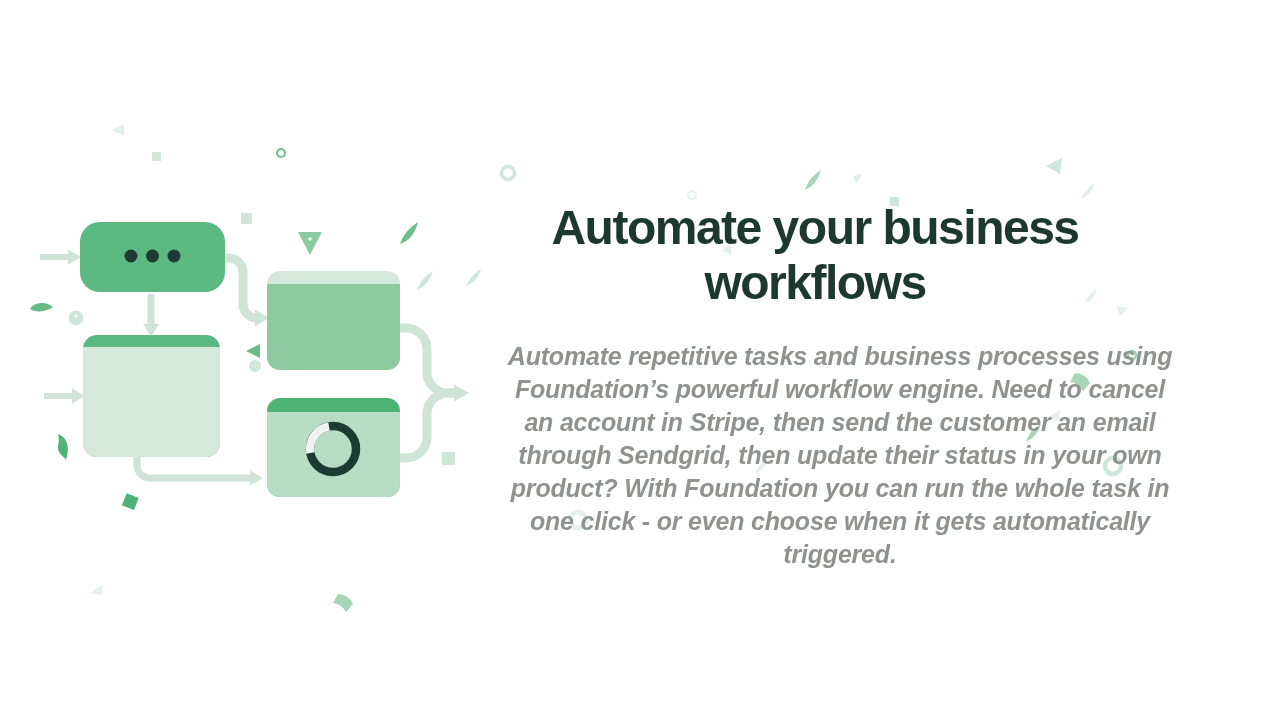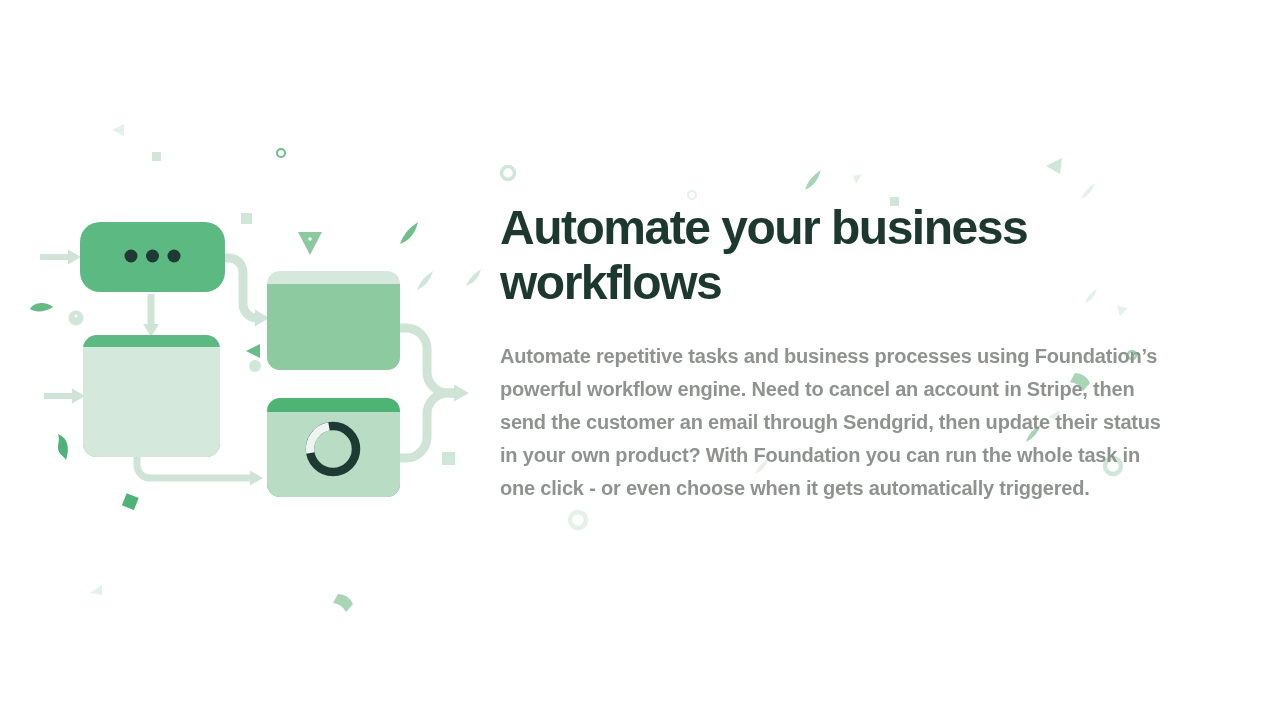--- a/index.html
+++ b/index.html
@@ -1,41 +1,42 @@
 <!DOCTYPE html>
 <html style="--background: #ffffff; --heading_text: #1d392f; --body_text: #8f9390; --arrow: #cfe4d6; --node_green: #5cb981; --node_light: #d5e8dc; --node_medium: #8ecaa0; --node_pale: #b9dcc4; --node_header_dark: #4eb476; --ink_dark: #1e3b33; --spinner_track: #eef5f1; --confetti_strong: #4fb377; --confetti_medium: #a8d5b6; --confetti_light: #cfe6d8; --confetti_faint: #e3f1e8; --ring_strong: #6abd89; --ring_medium: #9ed2b0;"><head>
 <meta charset="utf-8">
 <style>
   * { box-sizing: border-box; margin: 0; padding: 0; }
   html, body { width: 1280px; height: 720px; overflow: hidden; background: var(--background, #fff); }
   body { font-family: "Liberation Sans", sans-serif; position: relative; }
 
-  .stage { position: absolute; inset: 0; width: 1280px; height: 520px; }
+  .stage { position: absolute; inset: 0; width: 1280px; height: 520px; text-align: center; }
 
   .illustration-svg { position: absolute; left: 0; top: 0; width: 1280px; height: 720px; }
 
   .content { position: absolute; left: 500px; top: 200px; width: 680px; }
   .title {
     font-family: "Liberation Sans", sans-serif;
     font-weight: 700;
     font-size: 48px;
     line-height: 55px;
     letter-spacing: -1.5px;
     color: var(--heading_text, #1d392f);
     max-width: 630px;
     margin-bottom: 30px;
   }
   .description {
     font-family: "Liberation Sans", sans-serif;
     font-weight: 700;
-    font-size: 20px;
+    font-size: 25px;
     line-height: 33px;
     letter-spacing: -0.2px;
     color: var(--body_text, #8f9390);
     max-width: 680px;
+    font-style: italic;
   }
 </style>
 </head>
 <body>
 
 <div class="stage">
 
   <svg class="illustration-svg" viewBox="0 0 1280 720" aria-hidden="true">
 
     <g style="fill:var(--confetti_faint)">

